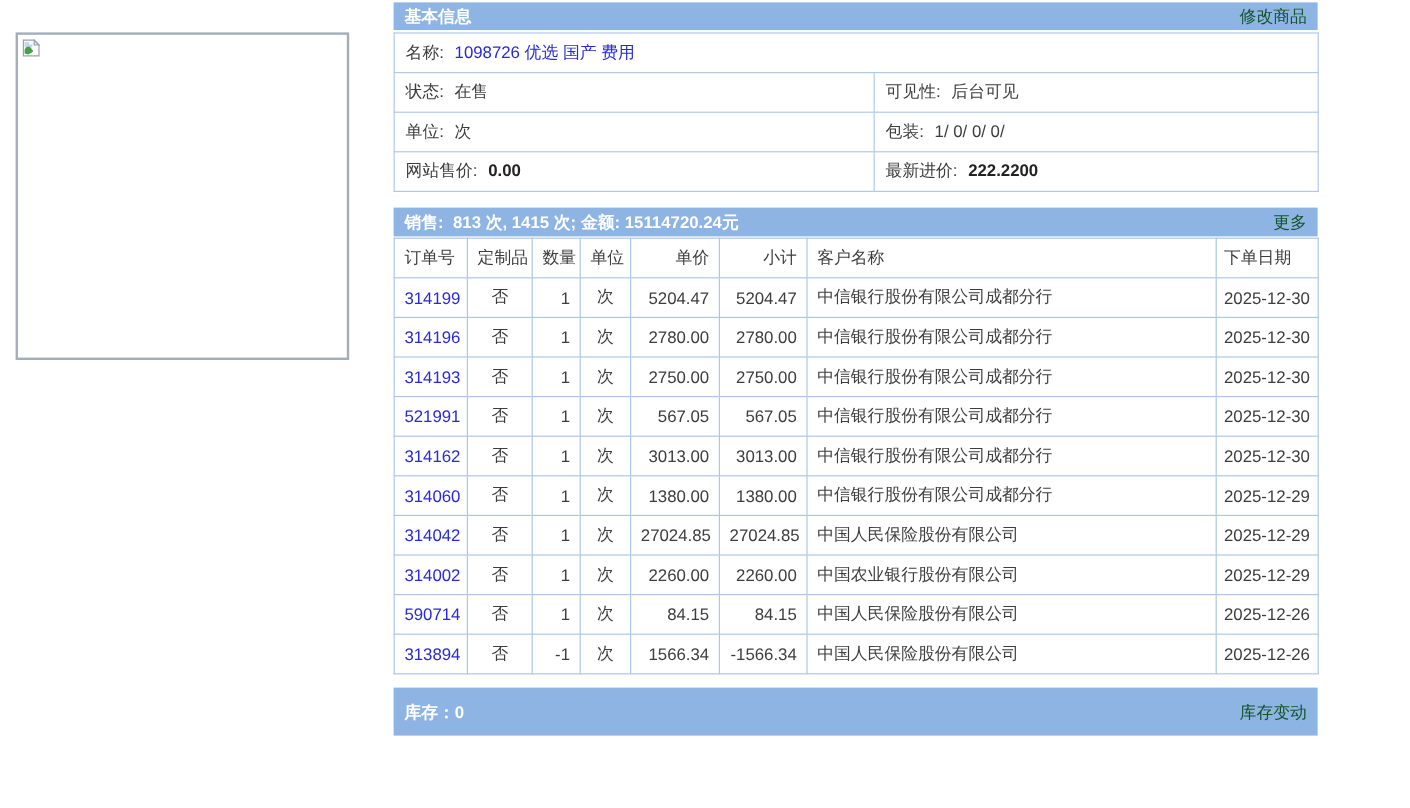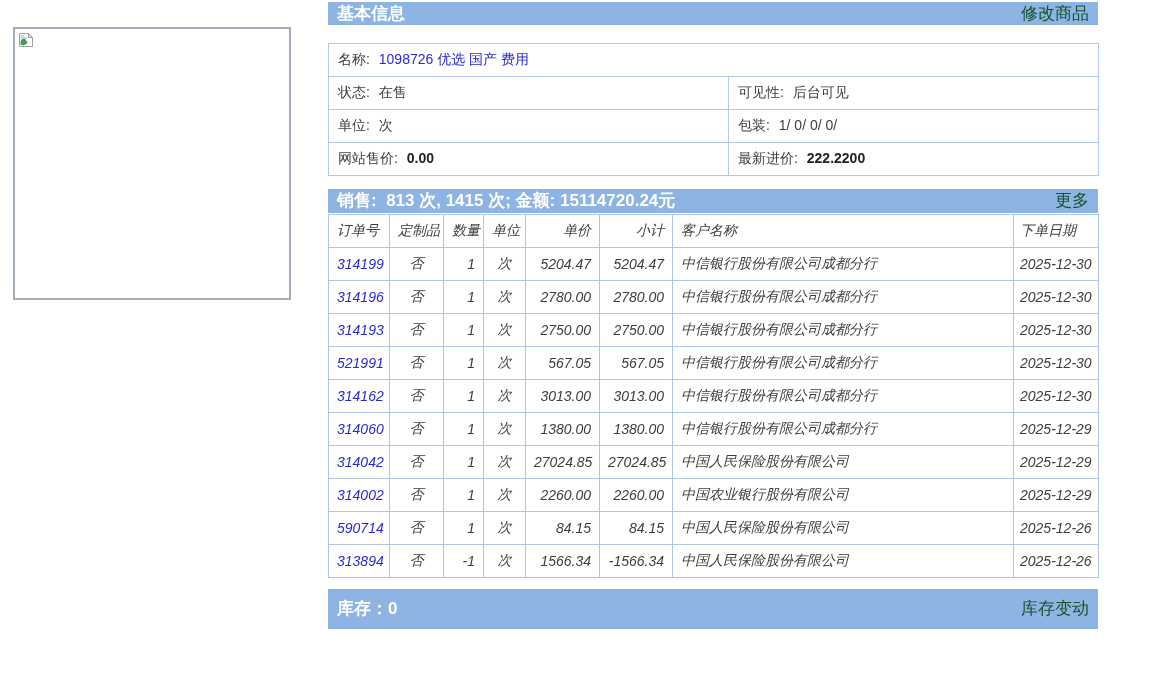--- a/index.html
+++ b/index.html
@@ -19,41 +19,41 @@
   }
   .img-box .broken { position: absolute; left: 3px; top: 3px; width: 16px; height: 16px; }
 
   
   .panel { position: absolute; left: 328px; top: 2px; width: 770px; }
 
   .bar {
     background: #8db4e2; color: #ffffff;
     height: 23px; line-height: 23px; padding: 0 9px;
     display: flex; justify-content: space-between; align-items: center;
-    font-size: 17px;
+    font-size: 14px;
   }
   .bar .bar-title { font-weight: bold; }
   .bar a { color: #14532d; text-decoration: none; cursor: pointer; white-space: nowrap; margin-left: 44px; }
   .bar-sales { margin-top: 13px; height: 24px; line-height: 24px; }
   .bar-stock { margin-top: 11px; height: 40px; line-height: 24px; }
   .bar-left b { font-weight: bold; }
 
   table { border-collapse: collapse; width: 770px; table-layout: fixed; }
 
-  .detail { margin-top: 18px; }
+  .detail { margin-top: 2px; }
   .detail td {
     border: 1px solid #b3c9e7; height: 33px; padding: 0 9px;
     white-space: nowrap; overflow: hidden;
   }
   .detail .lbl { margin-right: 5px; }
   .detail .val { color: #3d3d3d; }
   .detail .val.b { font-weight: bold; color: #222222; }
   a.plain-link { color: #2929d6; text-decoration: none; cursor: pointer; }
 
-  .orders { margin-top: 1px; font-style: italic; }
+  .orders { margin-top: 1px; }
   .orders th, .orders td {
     border: 1px solid #aec7e6; height: 33px; padding: 0 8px;
     font-weight: normal; white-space: nowrap; overflow: hidden;
   }
   .orders thead th { text-align: left; background: #ffffff; }
   .orders th.h-center { text-align: right; }
   .orders td.c-center { text-align: center; }
   .orders td.c-right { text-align: right; }
   .orders td.c-date { padding: 0 4px 0 6px; }
   .orders th.h-date { padding: 0 4px 0 6px; }

